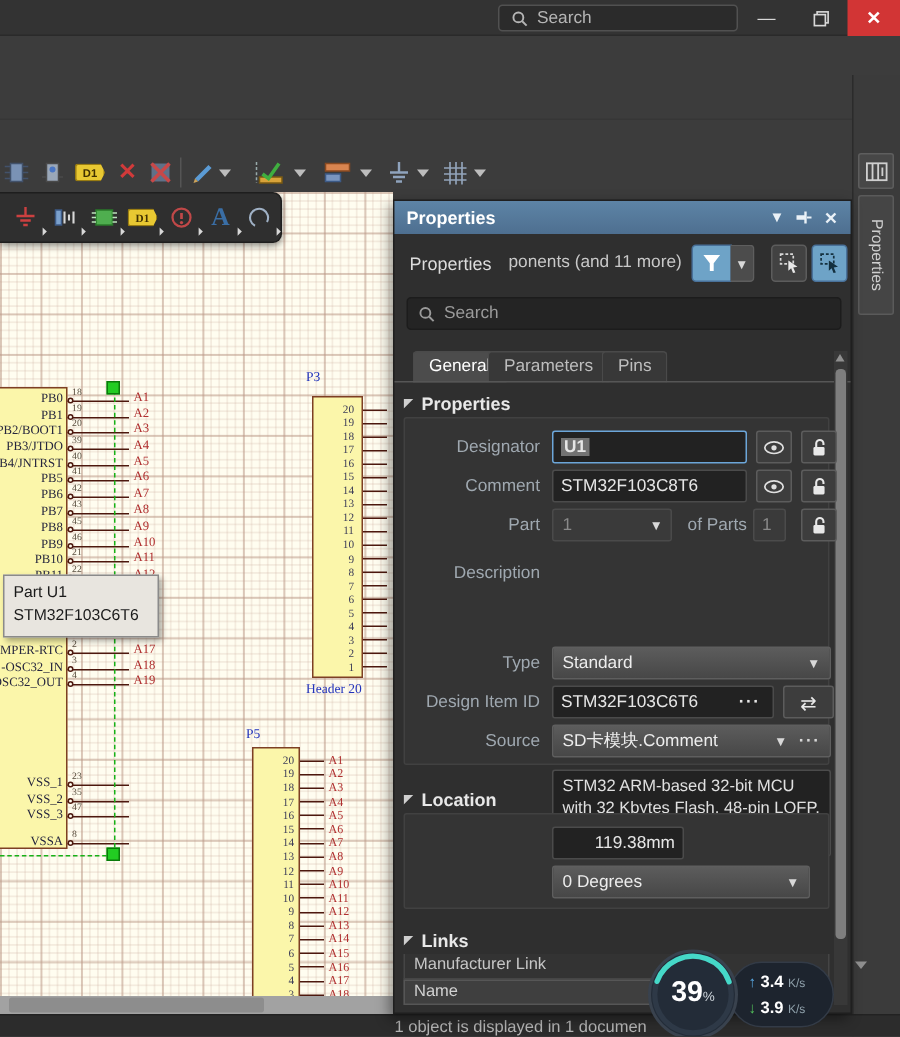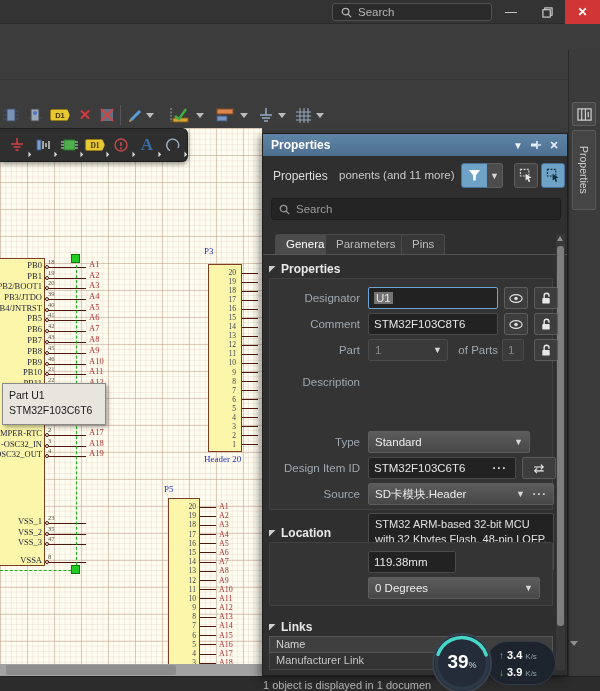--- a/index.html
+++ b/index.html
@@ -130,21 +130,21 @@
   .finput { position:absolute; height:22px; background:#222; border:1px solid #4b4b4b; border-radius:2px;
     color:#e6e6e6; font-size:11.5px; line-height:20px; padding:0 5px; white-space:nowrap; overflow:hidden;}
   .finput.focus { border-color:#6ca6d9; }
   .fdrop { position:absolute; height:22px; background:linear-gradient(#5c5c5c,#474747); border:1px solid #5e5e5e;
     border-radius:2px; color:#ededed; font-size:11.5px; line-height:20px; padding:0 18px 0 6px; white-space:nowrap;}
   .fdrop .dcaret, .fdrop .ddots { position:absolute; top:0; line-height:20px; color:#d8d8d8; }
   .fdrop.disabled { background:#3a3a3a; color:#8a8a8a; border-color:#4a4a4a;}
   .dcaret { font-size:9px; }
   .ibtn { position:absolute; width:24px; height:22px; background:#3d3d3d; border:1px solid #5c5c5c; border-radius:2px;
     display:flex; align-items:center; justify-content:center; }
-  .seltext { background:#737373; padding:0 2px; }
+  .seltext { background:#737373; padding:0 2px;font-weight:bold; }
   #desc-box { position:absolute; left:98px; top:234px; width:186px; height:58px; background:#222;
     border:1px solid #4b4b4b; border-radius:2px; color:#e0e0e0; font-size:11px; line-height:14.5px;
     padding:3px 6px; white-space:pre-line; }
   .ddots { font-weight:bold; letter-spacing:1px; }
 
   #links-table { position:absolute; left:6px; top:502px; width:284px; }
   #links-name { height:17px; background:#3f3f3f; border:1px solid #565656; font-size:11px; color:#d2d2d2;
     line-height:15px; padding:0 6px; }
   #links-row1 { height:17px; background:#333; border:1px solid #454545; border-top:none; font-size:11px;
     color:#c6c6c6; line-height:15px; padding:0 6px; }
@@ -881,59 +881,59 @@
         <svg width="12" height="13" viewBox="0 0 12 14">
             <rect x="2" y="6.5" width="8" height="6" rx="1" fill="#e8e8e8"></rect>
             <path d="M4 6.5 V4 a2.6 2.6 0 0 1 5.2 0 V5" fill="none" stroke="#e8e8e8" stroke-width="1.5"></path>
           </svg>
       </span>
 
       <div id="desc-box">STM32 ARM-based 32-bit MCU
 with 32 Kbytes Flash, 48-pin LQFP,
 Industrial Temperature</div>
 
-      <span class="fdrop" style="left:98px; top:152px; width:162px;">
+      <span class="fdrop" style="left:98px; top:152px; width:186px;">
         <span>Standard</span>
         <span class="dcaret" style="right:6px">▼</span>
       </span>
 
       <span class="finput" style="left:98px; top:178px; width:148px;">
         <span>STM32F103C6T6</span>
         <span class="ddots" style="position:absolute; right:8px; top:0;">···</span>
       </span>
       <span class="ibtn" style="left:252px; top:178px; width:34px;">
         <span style="color:#e8e8e8; font-size:13px;">⇄</span>
       </span>
 
       <span class="fdrop" style="left:98px; top:204px; width:186px;">
-        <span>SD卡模块.Header</span>
+        <span>SD卡模块.Comment</span>
         <span class="dcaret" style="right:28px">▼</span>
         <span class="ddots" style="right:6px">···</span>
       </span>
     </div>
 
     <div class="sect" style="top:392px">
       <span class="tri"></span>
       <span>Location</span>
     </div>
     <div class="pgroup" style="top:408px; height:64px;">
-      <span class="finput" style="left:98px; top:8px; width:88px;"><span>119.38mm</span></span>
+      <span class="finput" style="left:98px; top:8px; width:88px;text-align:right;"><span>119.38mm</span></span>
       <span class="fdrop" style="left:98px; top:34px; width:172px;">
         <span>0 Degrees</span>
         <span class="dcaret" style="right:6px">▼</span>
       </span>
     </div>
 
     <div class="sect" style="top:486px">
       <span class="tri"></span>
       <span>Links</span>
     </div>
     <div id="links-table">
+      <div id="links-row1">Manufacturer Link</div>
       <div id="links-name">Name</div>
-      <div id="links-row1">Manufacturer Link</div>
     </div>
   </div>
 
   <div id="statusbar" class="abs">
     <span id="status-text">1 object is displayed in 1 documen</span>
   </div>
 
   <div id="net-pill" class="abs">
     <div class="pill-row" style="top:7px">
       <span class="arrow" style="color:#58a6e0">↑</span>

